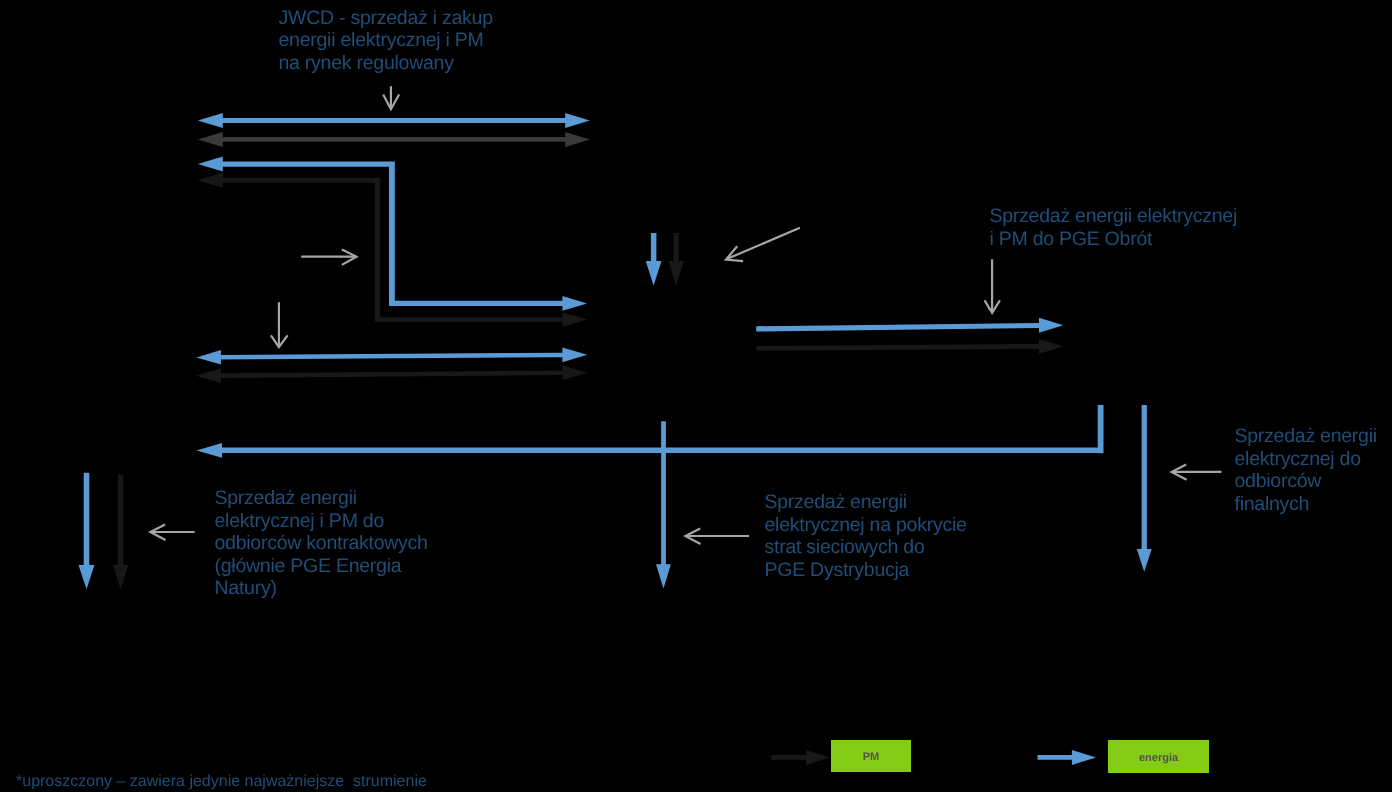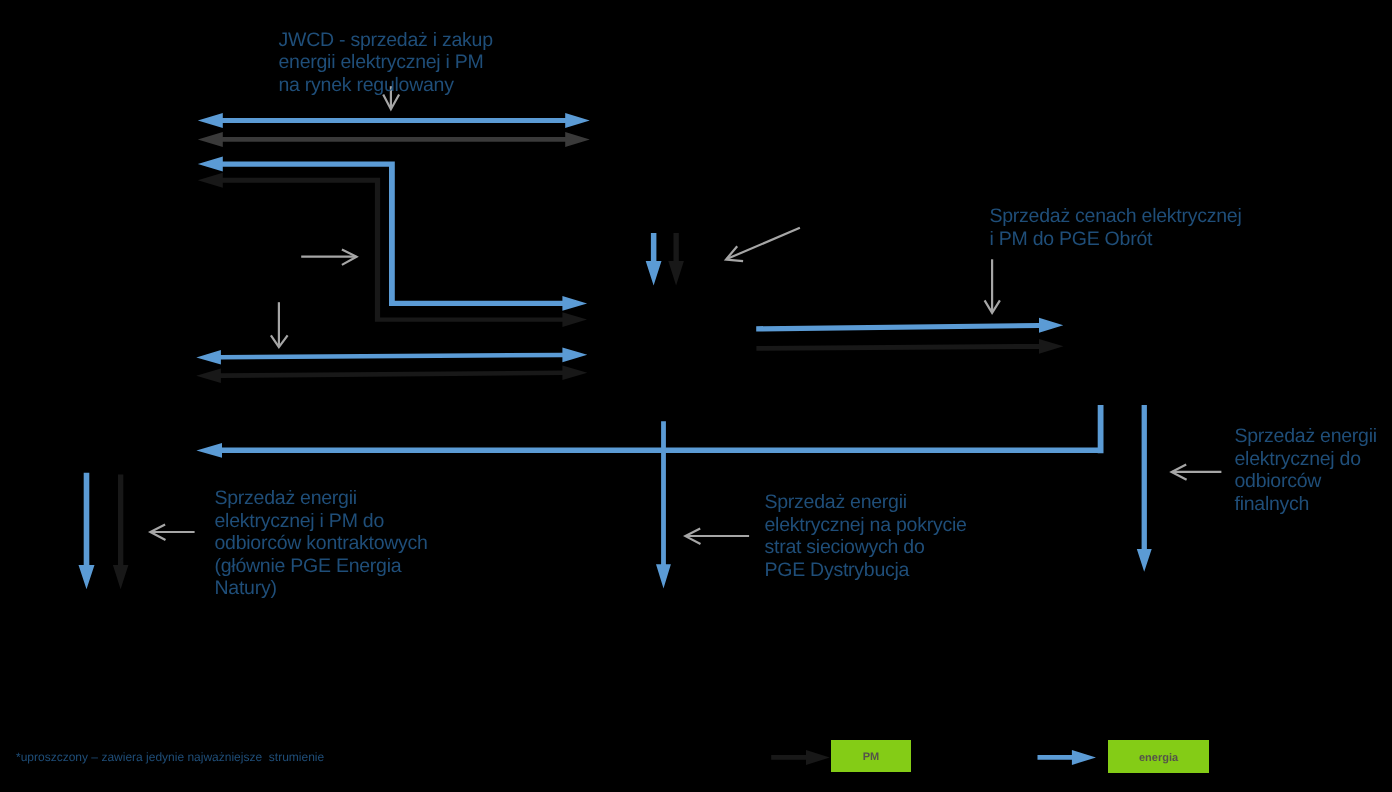--- a/index.html
+++ b/index.html
@@ -4,21 +4,21 @@
 <title>Schemat przeplywow energii elektrycznej i PM</title>
 <style>
   html,body{margin:0;padding:0;background:#000000;width:1392px;height:792px;overflow:hidden;}
   body{font-family:"Liberation Sans",sans-serif;-webkit-font-smoothing:antialiased;
        text-rendering:geometricPrecision;}
   #stage{position:relative;width:1392px;height:792px;background:#000000;overflow:hidden;
          -webkit-font-smoothing:antialiased;}
   svg#arrows{position:absolute;left:0;top:0;width:1392px;height:792px;display:block;}
   .lbl{position:absolute;color:#1F4E79;font-size:19.5px;line-height:22.5px;
        white-space:pre;letter-spacing:-0.25px;}
-  .footnote{position:absolute;color:#1F4E79;font-size:12px;line-height:20px;white-space:pre;}
+  .footnote{position:absolute;color:#1F4E79;font-size:16px;line-height:20px;white-space:pre;margin-top:25px;}
   .legend-box{position:absolute;background:#84cc16;color:#55534A;font-size:11px;
        font-weight:bold;display:flex;align-items:center;justify-content:center;
        letter-spacing:0px;line-height:1;}
   .legend-box > span{position:relative;top:1.5px;}
 </style>
 </head>
 <body>
 
 <div id="stage">
 
@@ -73,27 +73,27 @@
           <path d="M 1221.4 471.8 L 1172.5 471.8"></path>
           <path d="M 1186.2 464.4 L 1171.6 471.9 L 1186.6 479.7"></path>
         </g>
       </g>
     <g id="legend-layer">
         <path d="M 771.2 755.0 L 806.0 755.0 L 806.0 750.0 L 829.7 757.4 L 806.0 765.0 L 806.0 759.7 L 771.2 759.7 Z" fill="#181818"></path>
         <path d="M 1037.5 755.0 L 1071.9 755.0 L 1071.9 749.9 L 1096.0 757.5 L 1071.9 764.9 L 1071.9 759.8 L 1037.5 759.8 Z" fill="#5B9BD5"></path>
       </g>
   </svg>
 
-  <div class="lbl" style="left:278.5px;top:6.8px;margin-top:22px;">JWCD - sprzedaż i zakup
+  <div class="lbl" style="left:278.5px;top:6.8px;">JWCD - sprzedaż i zakup
 energii elektrycznej i PM
 na rynek regulowany</div>
 
 
 
-  <div class="lbl" style="left:989.5px;top:205.0px;">Sprzedaż cenach elektrycznej
+  <div class="lbl" style="left:989.5px;top:205.0px;">Sprzedaż energii elektrycznej
 i PM do PGE Obrót</div>
 
   <div class="lbl" style="left:214.5px;top:487.2px;">Sprzedaż energii
 elektrycznej i PM do
 odbiorców kontraktowych
 (głównie PGE Energia
 Natury)</div>
 
   <div class="lbl" style="left:764.5px;top:491.2px;">Sprzedaż energii
 elektrycznej na pokrycie

